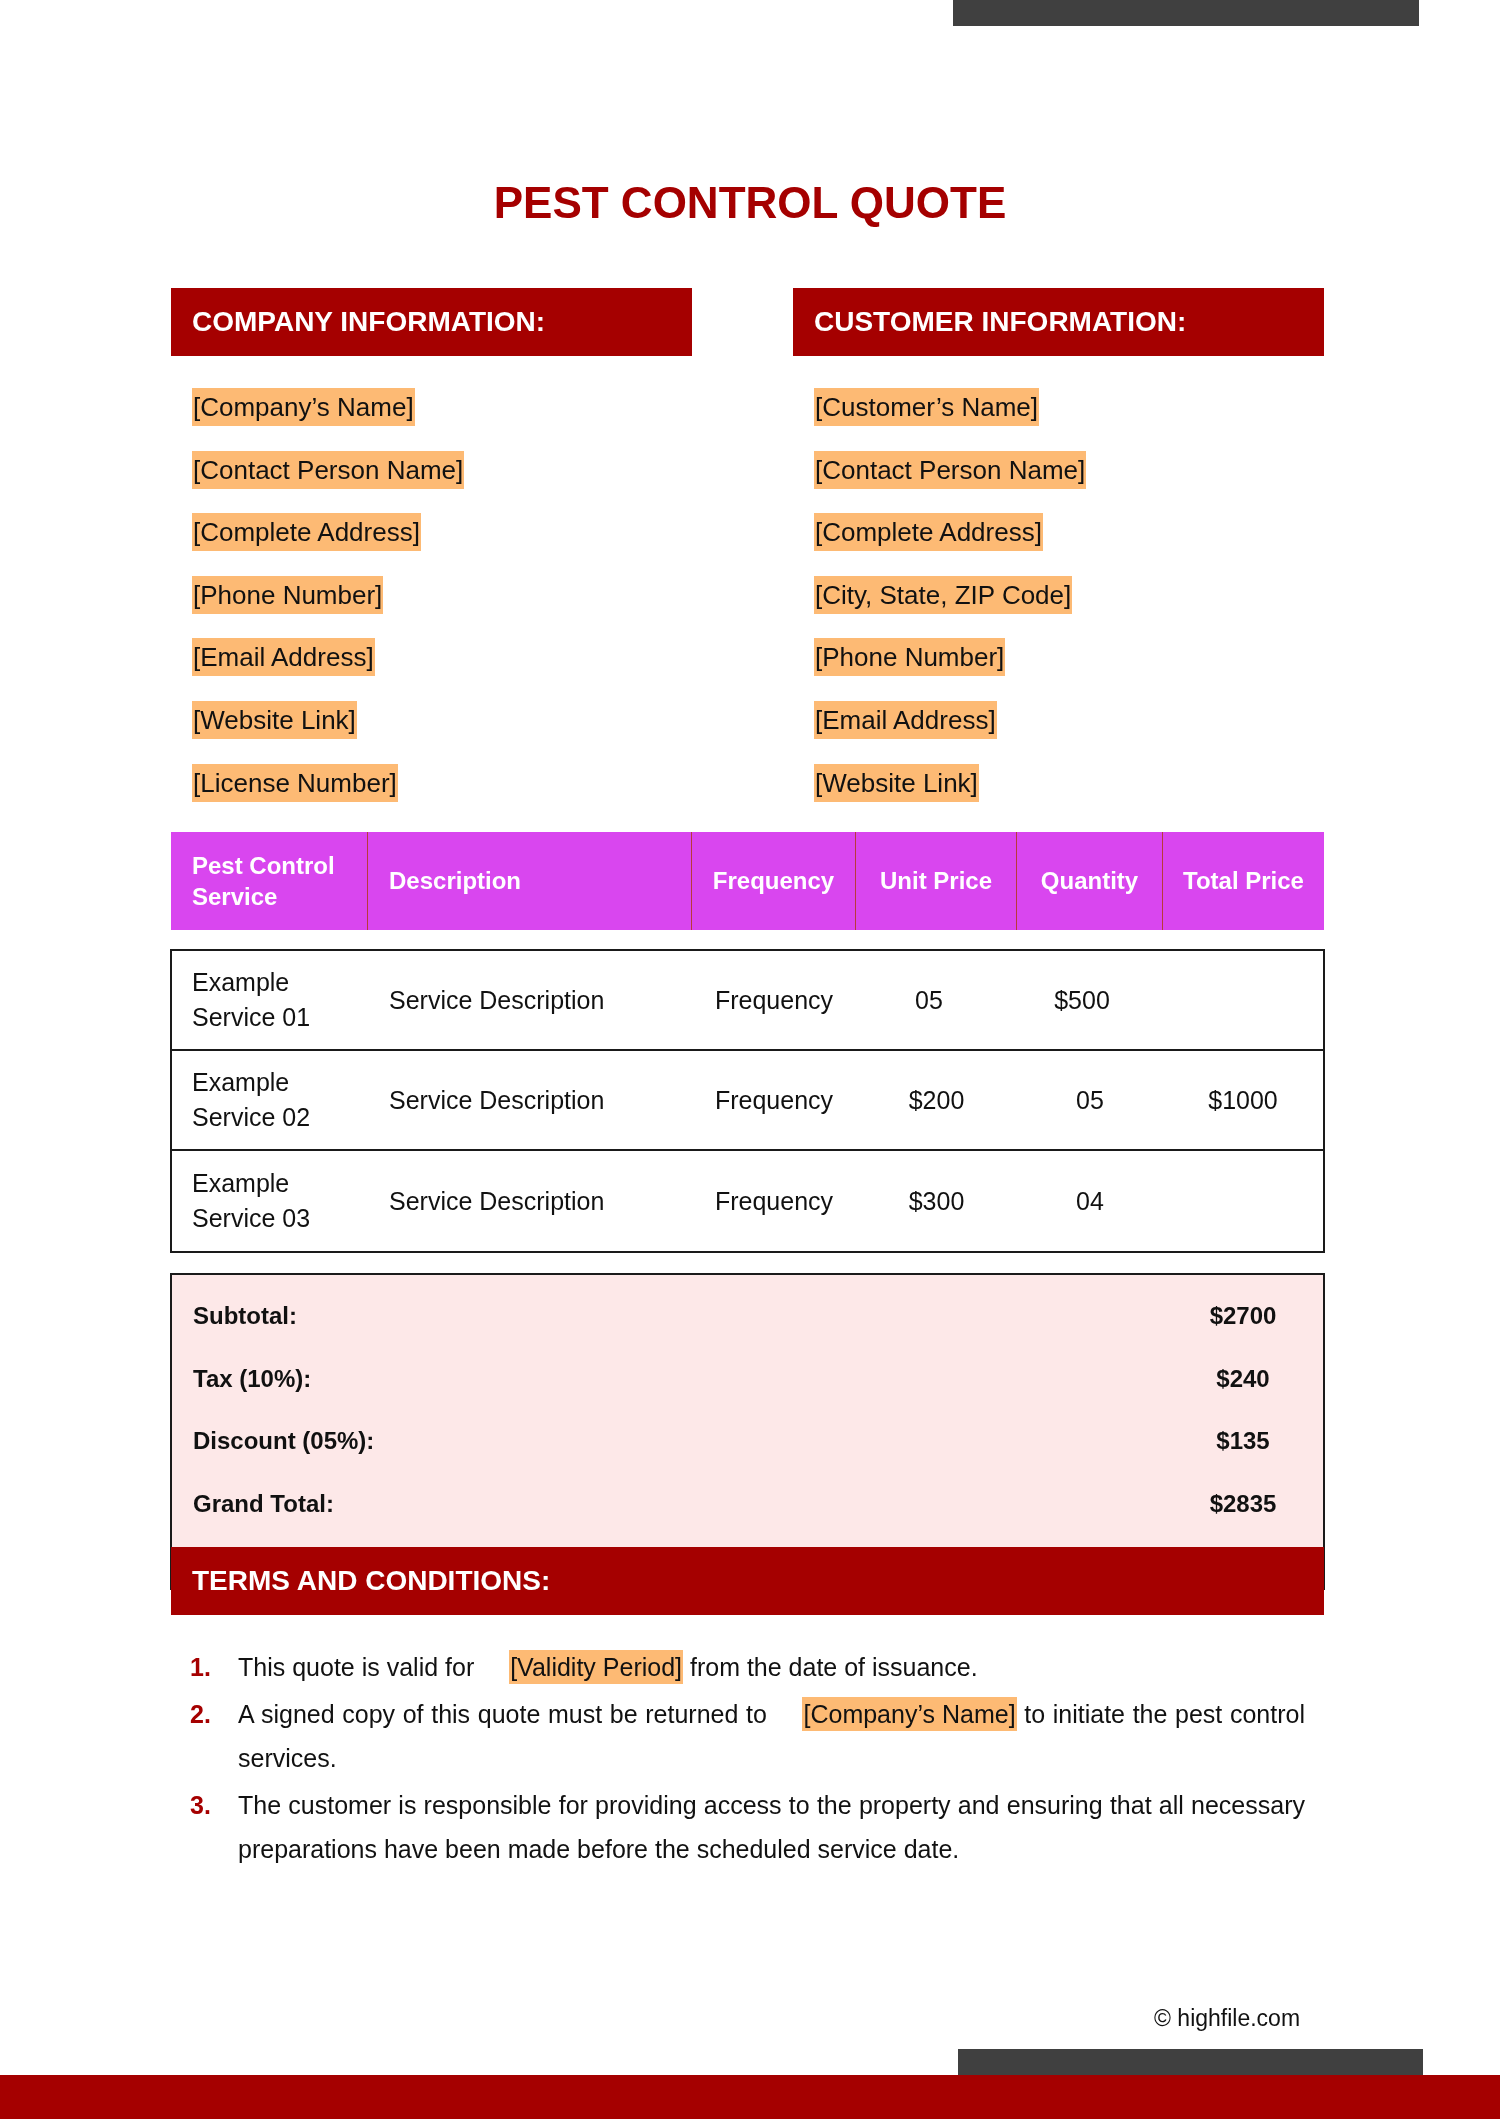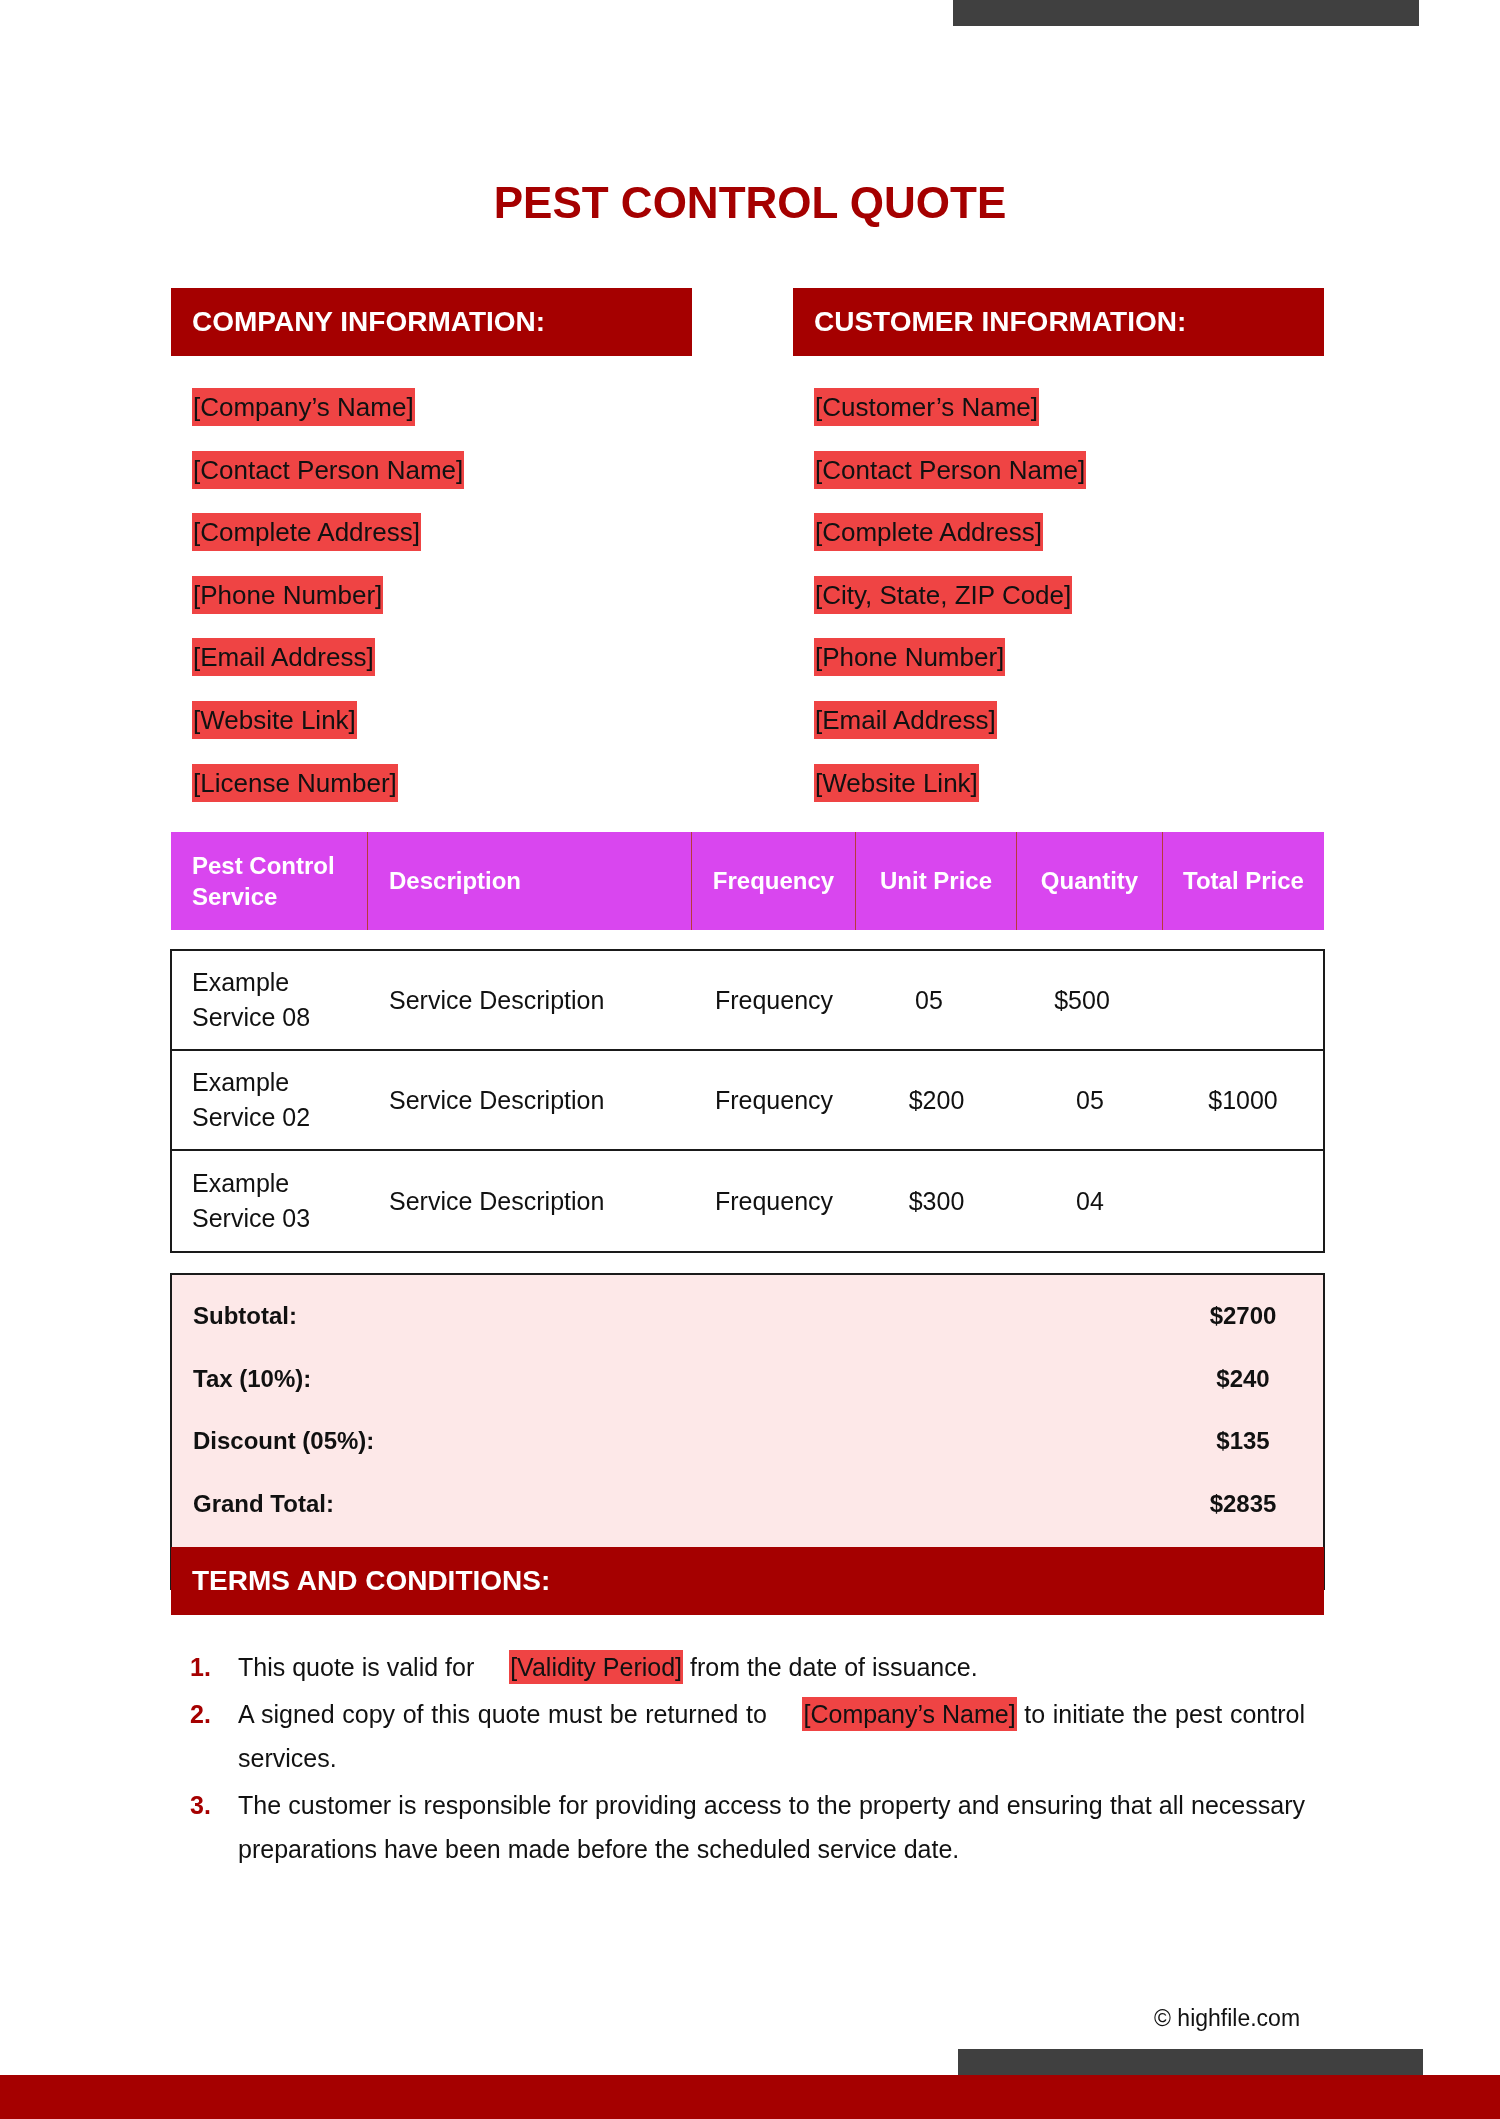--- a/index.html
+++ b/index.html
@@ -15,21 +15,21 @@
     font-size: 44px; font-weight: bold; color: #a50000; letter-spacing: 0px;
   }
   .section-head {
     position: absolute; height: 68px; background: #a50000; color: #ffffff;
     font-weight: bold; font-size: 28px; box-sizing: border-box; padding-left: 21px;
     display: flex; align-items: center;
   }
   .info-list { position: absolute; top: 388px; margin: 0; padding: 0; list-style: none; }
   .info-list li { height: 62.6px; display: block; }
   .hl {
-    background: #ef4444; font-size: 26px; line-height: 38px; padding: 0 1px;
+    background: #fdba74; font-size: 26px; line-height: 38px; padding: 0 1px;
     display: inline-block; color: #111;
   }
   .th-row {
     position: absolute; left: 171px; top: 832px; width: 1153px; height: 98px;
     background: #d946ef; display: flex;
   }
   .th {
     color: #fff; font-weight: bold; font-size: 24px; display: flex; align-items: center;
     box-sizing: border-box; border-right: 1px solid #b93a3a; line-height: 1.3;
   }
@@ -103,21 +103,21 @@
   <div class="th c1">Pest Control Service</div>
   <div class="th c2">Description</div>
   <div class="th c3">Frequency</div>
   <div class="th c4">Unit Price</div>
   <div class="th c5">Quantity</div>
   <div class="th c6">Total Price</div>
 </div>
 
 <div class="tbody">
   <div class="tr">
-    <div class="td c1" style="padding-left:20px;">Example Service 08</div>
+    <div class="td c1" style="padding-left:20px;">Example Service 01</div>
     <div class="td c2" style="padding-left:21px;">Service Description</div>
     <div class="td c3" style="justify-content:center;">Frequency</div>
     <div class="td c5" style="justify-content:center;">05</div>
     <div class="td c6" style="justify-content:center;">$500</div>
   </div>
   <div class="tr">
     <div class="td c1" style="padding-left:20px;">Example Service 02</div>
     <div class="td c2" style="padding-left:21px;">Service Description</div>
     <div class="td c3" style="justify-content:center;">Frequency</div>
     <div class="td c4" style="justify-content:center;">$200</div>

